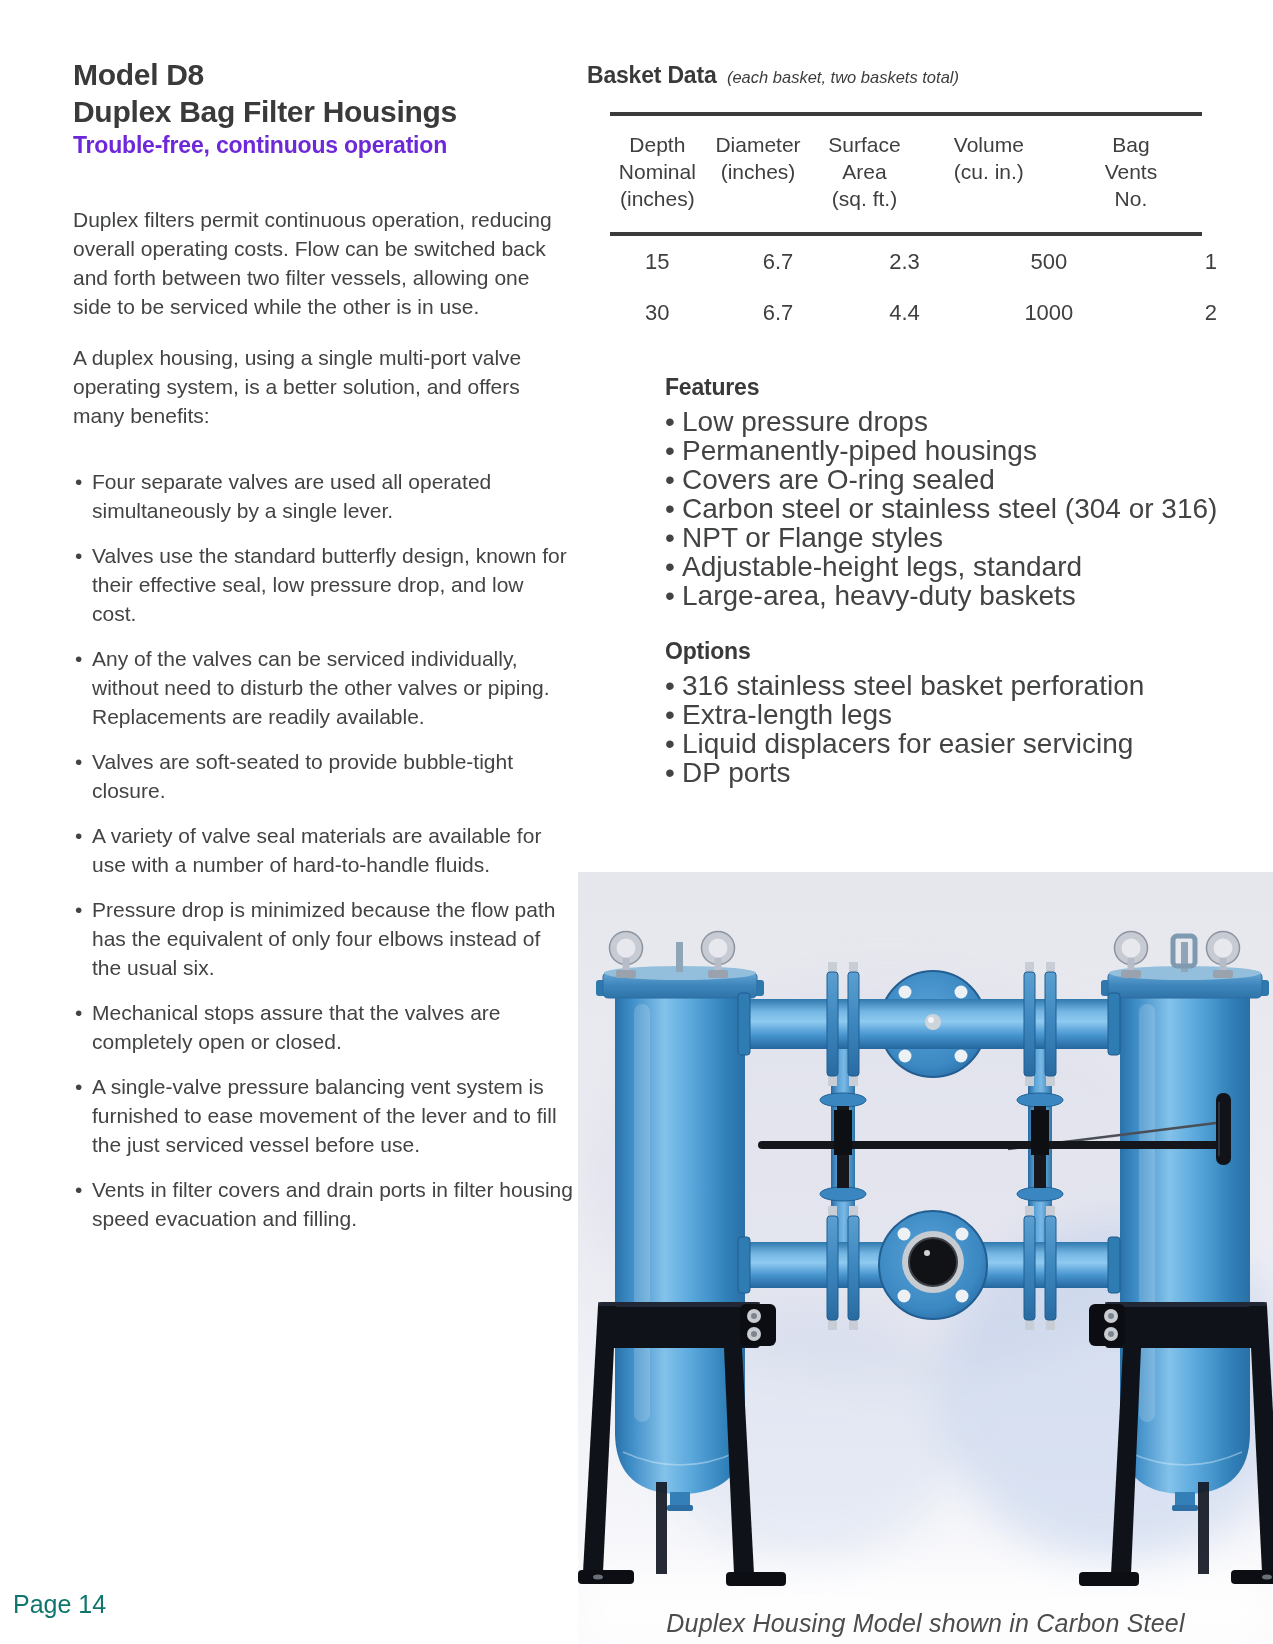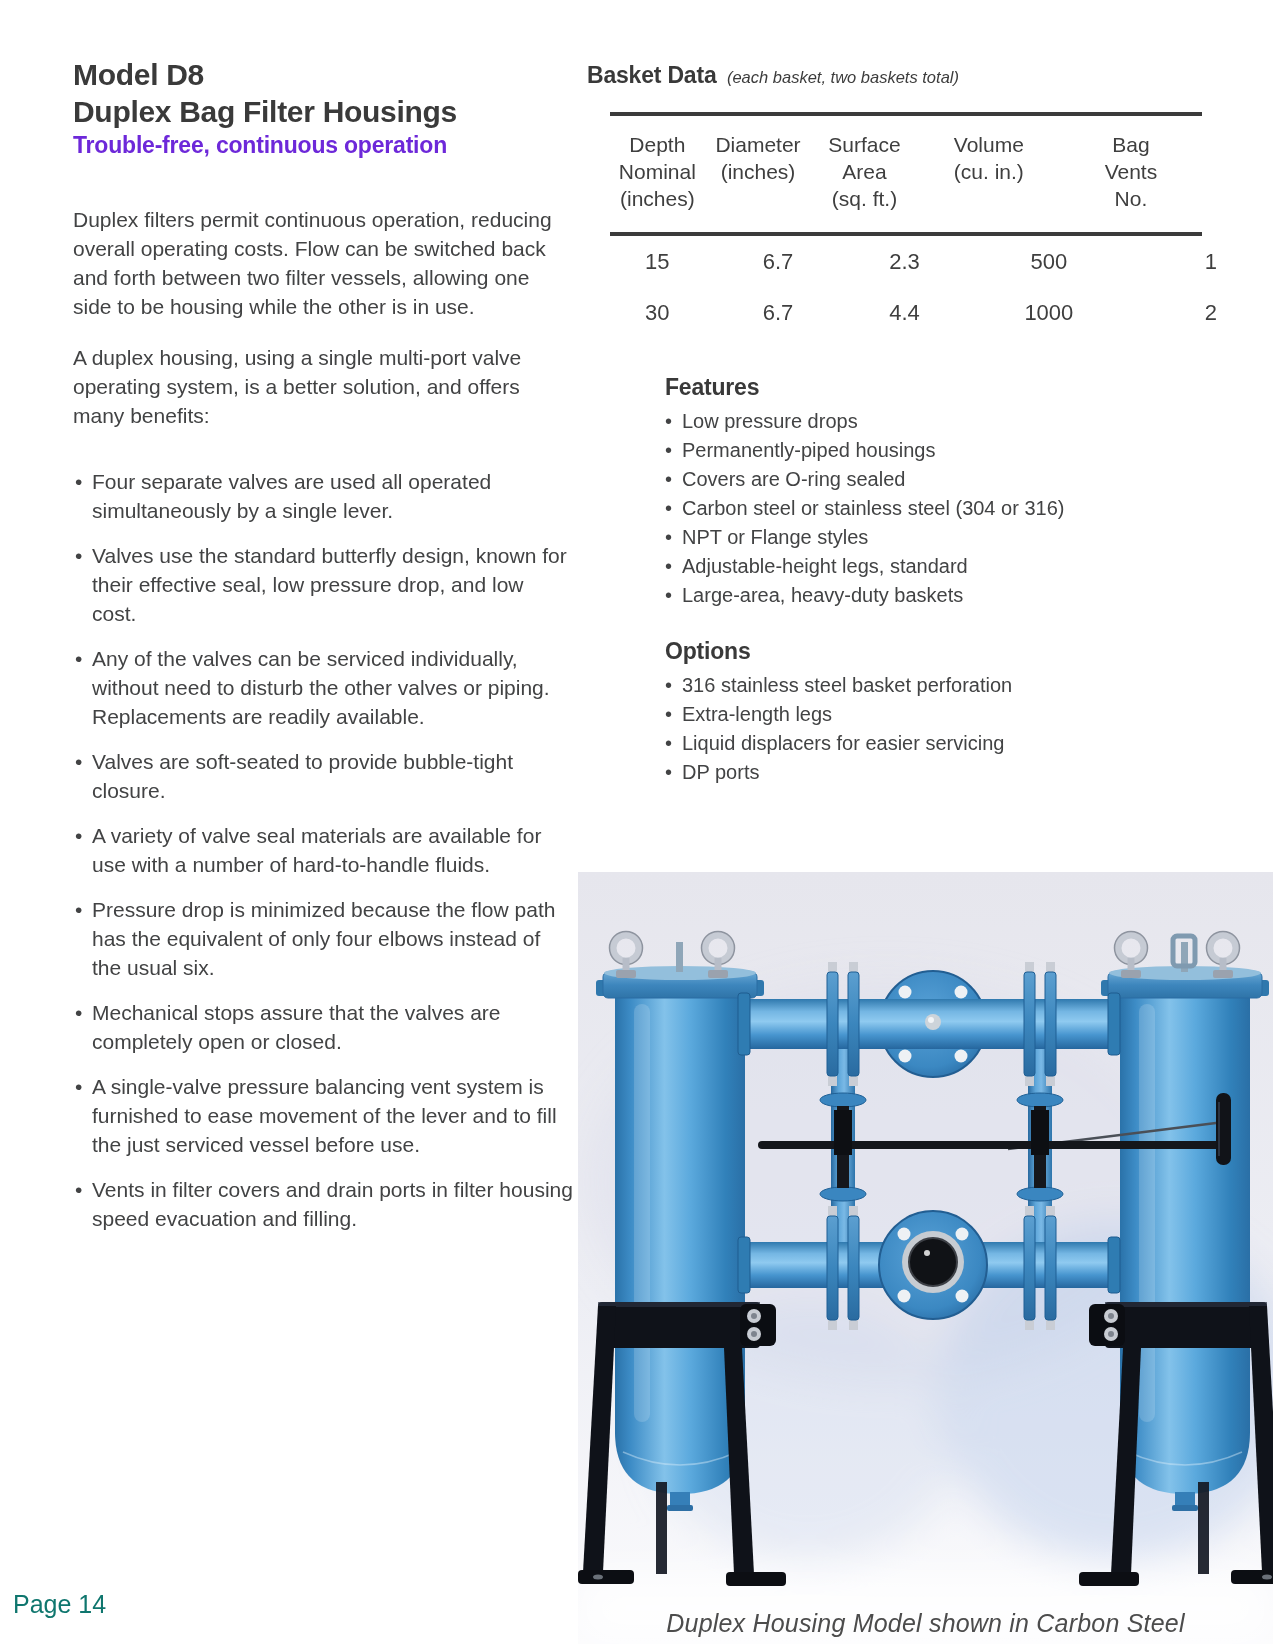--- a/index.html
+++ b/index.html
@@ -27,40 +27,40 @@
   .bt-header .th { text-align:center; font-size:21px; line-height:27px; color:#3f3f3f; }
   .bt-header .th span { display:block; }
   .bt-body { display:grid; grid-template-columns:16% 18% 18% 24% 24%; padding-top:10px;gap:20px; }
   .bt-body .td { text-align:center; font-size:22px; line-height:31px; color:#3f3f3f; }
   
   .feat-block { position:absolute; left:665px; width:560px; }
   .features { top:373px; }
   .options  { top:637px; }
   .feat-block h3 { font-size:23px; font-weight:bold; color:#393939; letter-spacing:-0.2px; line-height:28px; }
   .feat-block ul { list-style:none; margin-top:6px; }
-  .feat-block li { position:relative; padding-left:17px; font-size:20px; line-height:29px; color:#424344; }
+  .feat-block li { position:relative; padding-left:17px; font-size:28px; line-height:29px; color:#424344; }
   .feat-block li::before { content:"\2022"; position:absolute; left:0; top:0; }
   
   .photo { position:absolute; left:578px; top:872px; width:695px; height:772px; }
   .photo svg { display:block; }
   .photo-caption { position:absolute; left:0; right:0; bottom:6px; text-align:center;
     font-size:25px; font-style:italic; color:#4c4c4c; letter-spacing:0.2px; }
   
   .page-num { position:absolute; left:13px; top:1590px; font-size:25px; color:#0f766e; }
 </style>
 </head>
 <body>
 
 <div class="left-col">
   <div class="title">
     <div>Model D8</div>
     <div>Duplex Bag Filter Housings</div>
   </div>
   <div class="subtitle">Trouble-free, continuous operation</div>
-  <p class="para para-1">Duplex filters permit continuous operation, reducing overall operating costs. Flow can be switched back and forth between two filter vessels, allowing one side to be housing while the other is in use.</p>
+  <p class="para para-1">Duplex filters permit continuous operation, reducing overall operating costs. Flow can be switched back and forth between two filter vessels, allowing one side to be serviced while the other is in use.</p>
   <p class="para para-2">A duplex housing, using a single multi-port valve operating system, is a better solution, and offers many benefits:</p>
   <ul class="benefits">
     <li>Four separate valves are used all operated simultaneously by a single lever.</li>
     <li>Valves use the standard butterfly design, known for their effective seal, low pressure drop, and low cost.</li>
     <li>Any of the valves can be serviced individually, without need to disturb the other valves or piping. Replacements are readily available.</li>
     <li>Valves are soft-seated to provide bubble-tight closure.</li>
     <li>A variety of valve seal materials are available for use with a number of hard-to-handle fluids.</li>
     <li>Pressure drop is minimized because the flow path has the equivalent of only four elbows instead of the usual six.</li>
     <li>Mechanical stops assure that the valves are completely open or closed.</li>
     <li>A single-valve pressure balancing vent system is furnished to ease movement of the lever and to fill the just serviced vessel before use.</li>

